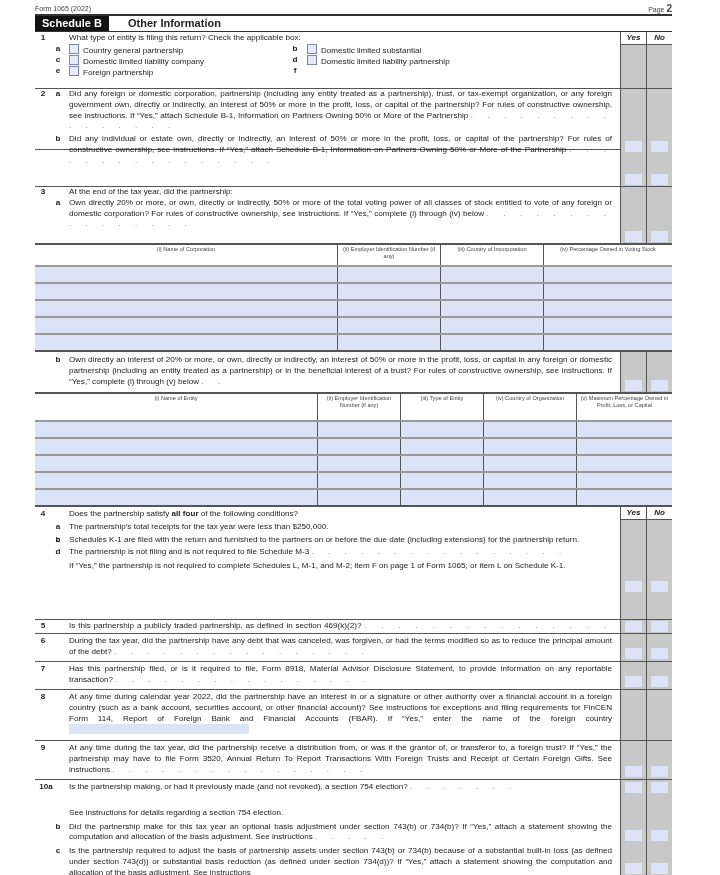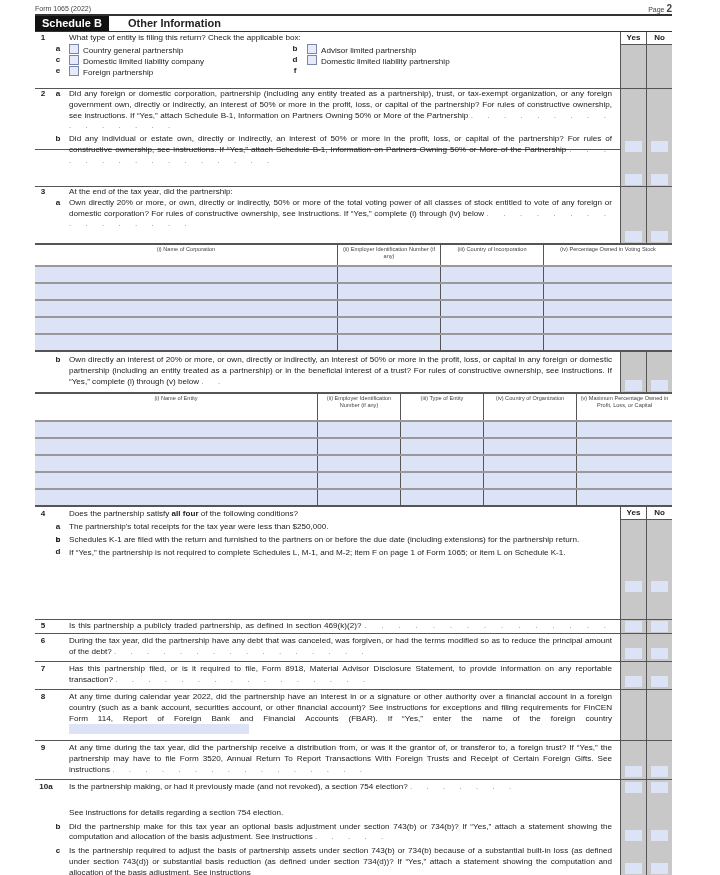--- a/index.html
+++ b/index.html
@@ -7,21 +7,21 @@
   .page{position:absolute;left:35px;top:0;width:637px;}
   .topline{height:14px;font-size:7px;color:#444;position:relative;}
   .topline .left{position:absolute;left:0;top:5px;}
   .topline .right{position:absolute;right:0;top:3px;font-size:7px;}
   .topline .right b{font-size:10px;}
   .schedhead{border-top:2px solid #333;border-bottom:1px solid #333;height:15px;position:relative;margin-top:0;padding-left:47px;}
   .schedhead .tag{position:absolute;left:0;top:0;height:15px;background:#111;color:#fff;font-weight:bold;font-size:11px;line-height:15px;padding:0 7px;}
   .schedhead .title{position:absolute;left:93px;top:0;font-weight:bold;font-size:11px;line-height:15px;}
   .section{position:relative;border-bottom:1px solid #555;}
   .section.thick{border-bottom:2px solid #555;}
-  .yn{position:absolute;top:0;bottom:0;width:25px;background:#c8c8c8;}
+  .yn{position:absolute;top:0;bottom:0;width:25px;background:#c8c8c8;font-style:italic;}
   .yn.yes{right:26px;border-left:1px solid #555;}
   .yn.no{right:0;border-left:1px solid #555;}
   .yn .hdr{background:#fff;font-size:8px;font-weight:bold;text-align:center;height:12px;line-height:12px;border-bottom:1px solid #555;}
   .yn .box{position:absolute;left:4px;right:4px;height:11px;background:#dde3f7;}
   .row{position:relative;font-size:8.1px;line-height:10.8px;padding-right:60px;}
   .num{position:absolute;left:0;width:16px;text-align:center;font-weight:bold;}
   .let{position:absolute;left:18px;width:10px;text-align:center;font-weight:bold;}
   .txt{margin-left:34px;text-align:justify;}
   .dots{color:#777;letter-spacing:6px;}
   .cb{display:inline-block;width:8px;height:8px;border:1px solid #7a85a8;background:#e6eafa;vertical-align:-1px;margin-right:4px;}
@@ -55,21 +55,21 @@
         <div class="hdr">No</div>
       </div>
     <div class="row" style="padding-top:1px;">
         <span class="num">1</span>
         <div class="txt">What type of entity is filing this return? Check the applicable box:</div>
       </div>
     <div class="row" style="height:11px;">
       <span class="let">a</span>
       <span style="position:absolute;left:34px;"><span class="cb"></span><span>Country general partnership</span></span>
       <span class="let" style="left:255px;">b</span>
-      <span style="position:absolute;left:272px;"><span class="cb"></span><span>Advisor limited partnership</span></span>
+      <span style="position:absolute;left:272px;"><span class="cb"></span><span>Domestic limited substantial</span></span>
     </div>
     <div class="row" style="height:11px;">
       <span class="let">c</span>
       <span style="position:absolute;left:34px;"><span class="cb"></span><span>Domestic limited liability company</span></span>
       <span class="let" style="left:255px;">d</span>
       <span style="position:absolute;left:272px;"><span class="cb"></span><span>Domestic limited liability partnership</span></span>
     </div>
     <div class="row" style="height:11px;">
       <span class="let">e</span>
       <span style="position:absolute;left:34px;"><span class="cb"></span><span>Foreign partnership</span></span>
@@ -239,20 +239,21 @@
       </div>
     <div class="row" style="margin-top:2px;">
         <span class="let">b</span>
       </div>
     <div class="row" style="margin-top:2px;">
         <span class="let">c</span>
         <div class="txt">Schedules K-1 are filed with the return and furnished to the partners on or before the due date (including extensions) for the partnership return.</div>
       </div>
     <div class="row" style="margin-top:2px;">
         <span class="let">d</span>
+        <div class="txt"><span>The partnership is not filing and is not required to file Schedule M-3</span> <span class="dots">. . . . . . . . . . . . . . . .</span></div>
       </div>
     <div class="row" style="margin-top:3px;">
         <div class="txt">If “Yes,” the partnership is not required to complete Schedules L, M-1, and M-2; item F on page 1 of Form 1065; or item L on Schedule K-1.</div>
       </div>
   </div>
 
   <div class="section" style="height:13px;">
     <div class="yn yes">
         <span class="box" style="top:1px;"></span>
       </div>

